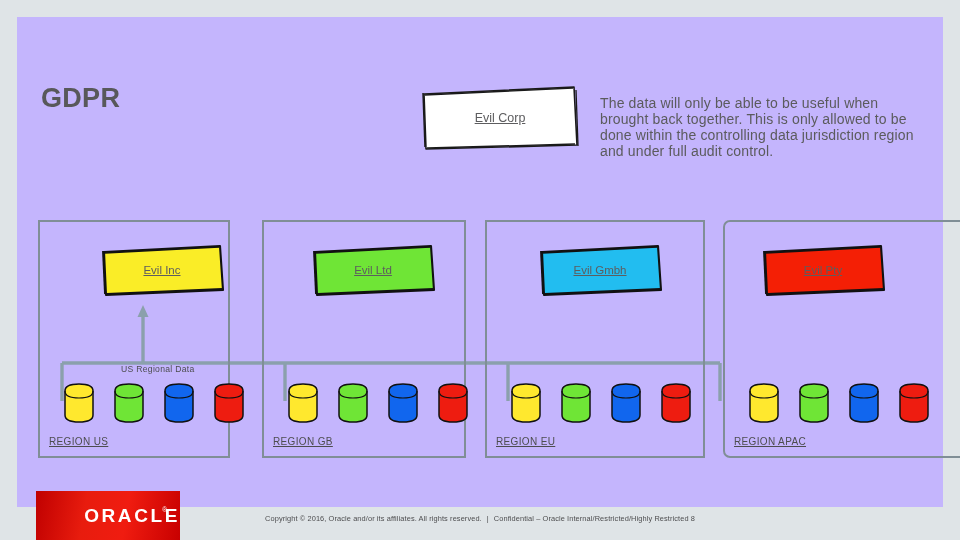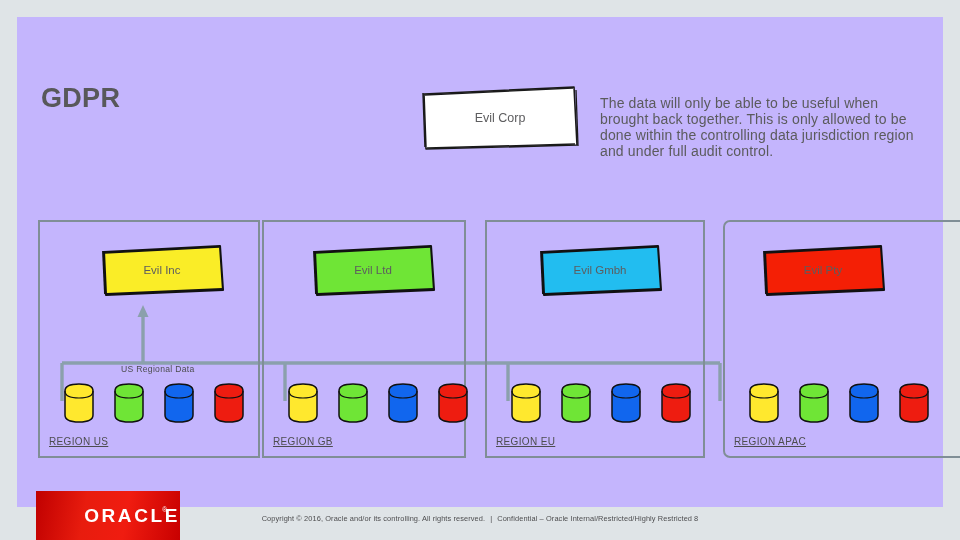--- a/index.html
+++ b/index.html
@@ -43,35 +43,36 @@
   }
   .sketch-box svg { position: absolute; left: 0; top: 0; overflow: visible; }
   .sketch-box .bx-label {
     position: absolute;
     left: 0; top: 0;
     width: 100%; height: 100%;
     display: flex; align-items: center; justify-content: center;
     font-size: 12.5px;
     color: #5d5d5f;
     pointer-events: none;
+    text-decoration: underline;
   }
 
   #corp-box { left: 404px; top: 68px; width: 158px; height: 66px; }
   #corp-box .bx-label { font-size: 12.5px; color: #5d5d5f; }
 
   
   .panel {
     position: absolute;
     top: 203px;
     height: 238px;
     border: 2px solid #808e96;
     background: transparent;
     box-sizing: border-box;
   }
-  #panel-us   { left: 21px;  width: 222px; }
+  #panel-us   { left: 21px;  width: 192px; }
   #panel-gb   { left: 245px; width: 204px; }
   #panel-eu   { left: 468px; width: 220px; }
   #panel-apac { left: 706px; width: 258px; border-radius: 7px; }
 
   .region-label {
     position: absolute;
     left: 9px; bottom: 9px;
     font-size: 10px;
     color: #4d4d4f;
     letter-spacing: 0.35px;
@@ -337,15 +338,15 @@
     </div>
 
   </div>
 
   <div class="oracle-logo">
     <span class="oracle-word">ORACLE</span>
     <span class="oracle-tm" style="position:absolute; right:13px; top:15px; color:#fff; font-size:6.5px;">®</span>
   </div>
 
   <div class="footer-line">
-    <span>Copyright © 2016, Oracle and/or its controlling. All rights reserved.</span><span class="sep">|</span><span>Confidential – Oracle Internal/Restricted/Highly Restricted</span><span class="pageno">8</span>
+    <span>Copyright © 2016, Oracle and/or its affiliates. All rights reserved.</span><span class="sep">|</span><span>Confidential – Oracle Internal/Restricted/Highly Restricted</span><span class="pageno">8</span>
   </div>
 </div>
 
 </body></html>

